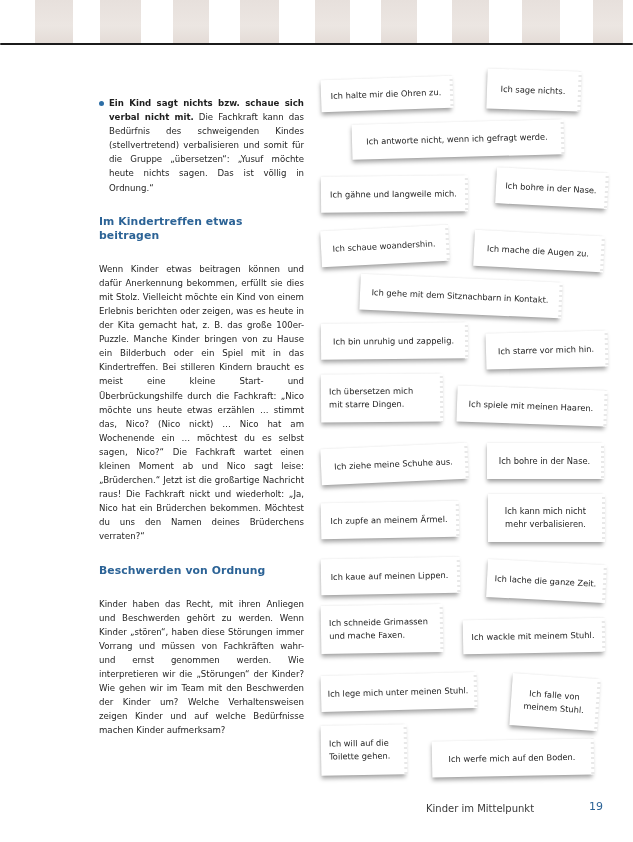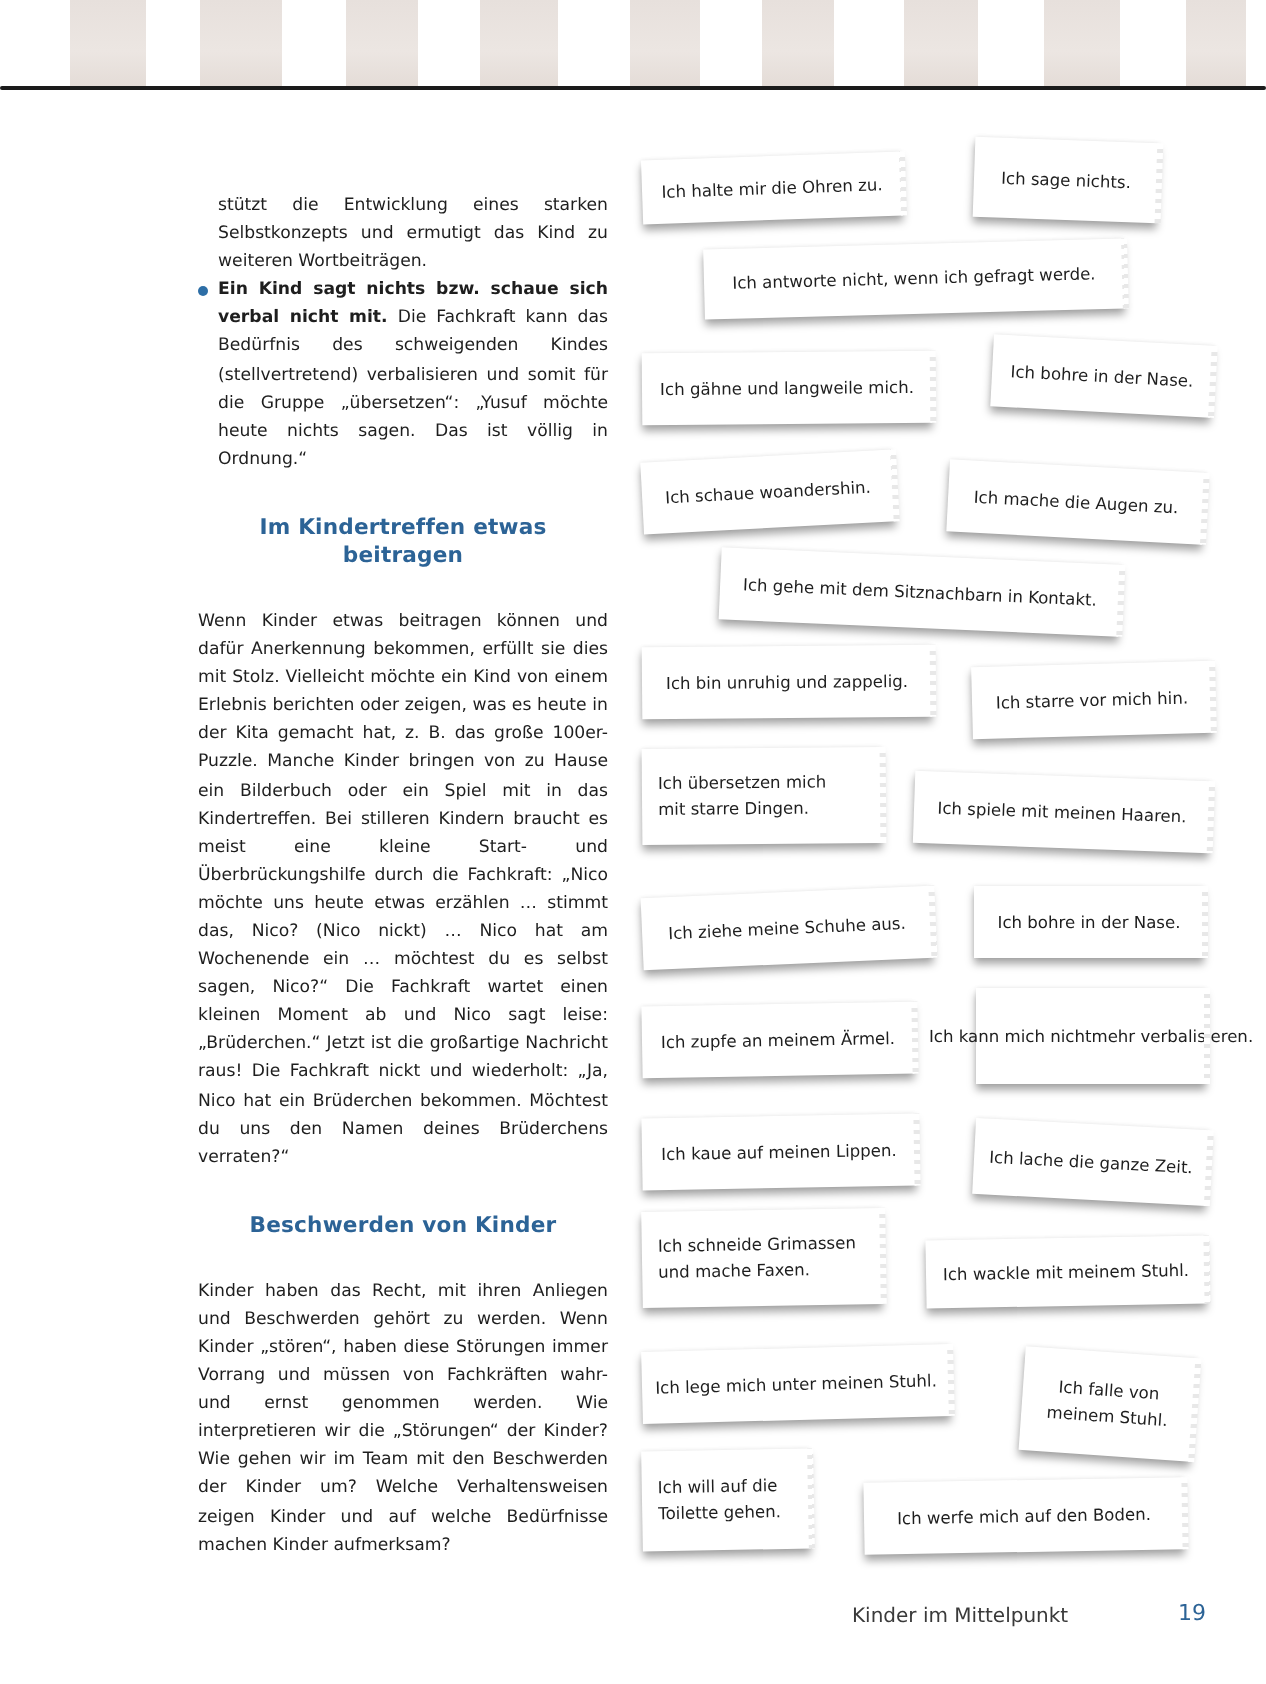--- a/index.html
+++ b/index.html
@@ -13,21 +13,21 @@
     .stripe.c { background: linear-gradient(180deg, #e7e0dc 0%, #ece6e2 60%, #e4dcd7 100%); }
     .stripe-line { position: absolute; left: 0; top: 43px; width: 633px; height: 2px; background: #1b1b1b; border-radius: 1px; }
 
     
     .col { position: absolute; left: 99px; top: 96px; width: 205px; font-size: 8.6px; line-height: 14.1px; }
     .p { text-align: justify; }
     .indent { padding-left: 10px; }
     .bullet-item { position: relative; padding-left: 10px; text-align: justify; }
     .bullet-dot { position: absolute; left: 0; top: 5px; width: 5px; height: 5px; border-radius: 50%; background: #2d6ea6; }
     .bold { font-weight: bold; }
-    .h2 { color: #2c6396; font-size: 10.8px; line-height: 14px; letter-spacing: 0.1px; margin: 20px 0 19px 0; font-family: "DejaVu Sans", sans-serif; text-align: center; }
+    .h2 { color: #2c6396; font-size: 10.8px; line-height: 14px; letter-spacing: 0.1px; margin: 20px 0 19px 0; font-family: "DejaVu Sans", sans-serif; }
 
     
     .strip { position: absolute; background: #ffffff; font-size: 8.3px; line-height: 13px; color: #1e1e1e;
              box-shadow: 0 3px 4px rgba(0,0,0,0.35), 0 0 2px rgba(0,0,0,0.08);
              display: flex; align-items: center; justify-content: center; text-align: left; padding: 0 8px; white-space: nowrap; }
     .strip span { display: block; }
     .strip::after { content: ""; position: absolute; right: -2px; top: 0; bottom: 0; width: 3px;
                     background: repeating-linear-gradient(180deg, #fff 0 3px, #e8e8e8 3px 5px); }
 
     
@@ -53,30 +53,29 @@
   <div class="stripe w" style="width:35px"></div>
   <div class="stripe c" style="width:37px"></div>
   <div class="stripe w" style="width:33px"></div>
   <div class="stripe c" style="width:38px"></div>
   <div class="stripe w" style="width:33px"></div>
   <div class="stripe c" style="width:30px"></div>
 </div>
 <div class="stripe-line"></div>
 
 <div class="col">
-  <p class="p indent">stützt die Entwicklung eines starken Selbstkonzepts und ermutigt das Kind zu weiteren Wortbeiträgen.</p>
   <div class="bullet-item">
     <span class="bullet-dot"></span>
     <span class="bold">Ein Kind sagt nichts bzw. schaue sich verbal nicht mit.</span><span> Die Fachkraft kann das Bedürfnis des schweigenden Kindes (stellvertretend) verbalisieren und somit für die Gruppe „übersetzen“: „Yusuf möchte heute nichts sagen. Das ist völlig in Ordnung.“</span>
   </div>
 
   <h2 class="h2">Im Kindertreffen etwas beitragen</h2>
   <p class="p">Wenn Kinder etwas beitragen können und dafür Anerkennung bekommen, erfüllt sie dies mit Stolz. Vielleicht möchte ein Kind von einem Erlebnis berichten oder zeigen, was es heute in der Kita gemacht hat, z. B. das große 100er-Puzzle. Manche Kinder bringen von zu Hause ein Bilderbuch oder ein Spiel mit in das Kindertreffen. Bei stilleren Kindern braucht es meist eine kleine Start- und Überbrückungshilfe durch die Fachkraft: „Nico möchte uns heute etwas erzählen … stimmt das, Nico? (Nico nickt) … Nico hat am Wochenende ein … möchtest du es selbst sagen, Nico?“ Die Fachkraft wartet einen kleinen Moment ab und Nico sagt leise: „Brüderchen.“ Jetzt ist die großartige Nachricht raus! Die Fachkraft nickt und wiederholt: „Ja, Nico hat ein Brüderchen bekommen. Möchtest du uns den Namen deines Brüderchens verraten?“</p>
 
-  <h2 class="h2">Beschwerden von Kinder</h2>
+  <h2 class="h2">Beschwerden von Ordnung</h2>
   <p class="p">Kinder haben das Recht, mit ihren Anliegen und Beschwerden gehört zu werden. Wenn Kinder „stören“, haben diese Störungen immer Vorrang und müssen von Fachkräften wahr- und ernst genommen werden. Wie interpretieren wir die „Störungen“ der Kinder? Wie gehen wir im Team mit den Beschwerden der Kinder um? Welche Verhaltensweisen zeigen Kinder und auf welche Bedürfnisse machen Kinder aufmerksam?</p>
 </div>
 
 <div class="strip" style="left:321px; top:78px; width:130px; height:32px; transform:rotate(-2deg);">
     <span>Ich halte mir die Ohren zu.</span>
   </div>
 <div class="strip" style="left:487px; top:70px; width:92px; height:40px; transform:rotate(2deg);">
     <span>Ich sage nichts.</span>
   </div>
 <div class="strip" style="left:352px; top:122px; width:210px; height:35px; transform:rotate(-1.5deg);">
@@ -114,21 +113,21 @@
   </div>
 <div class="strip" style="left:321px; top:446px; width:145px; height:36px; transform:rotate(-2.5deg);">
     <span>Ich ziehe meine Schuhe aus.</span>
   </div>
 <div class="strip" style="left:487px; top:443px; width:115px; height:36px; transform:rotate(0deg);">
     <span>Ich bohre in der Nase.</span>
   </div>
 <div class="strip" style="left:321px; top:502px; width:136px; height:36px; transform:rotate(-1deg);">
     <span>Ich zupfe an meinem Ärmel.</span>
   </div>
-<div class="strip" style="left:488px; top:494px; width:115px; height:48px; transform:rotate(0deg); flex-direction:row;">
+<div class="strip" style="left:488px; top:494px; width:115px; height:48px; transform:rotate(0deg); flex-direction:column;">
     <span>Ich kann mich nicht</span>
     <span>mehr verbalisieren.</span>
   </div>
 
 <div class="strip" style="left:321px; top:558px; width:137px; height:36px; transform:rotate(-1deg);">
     <span>Ich kaue auf meinen Lippen.</span>
   </div>
 <div class="strip" style="left:487px; top:562px; width:117px; height:38px; transform:rotate(3deg);">
     <span>Ich lache die ganze Zeit.</span>
   </div>

